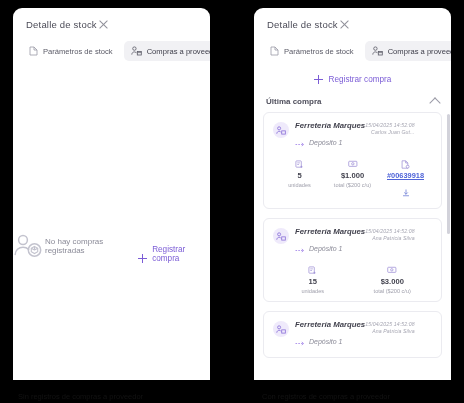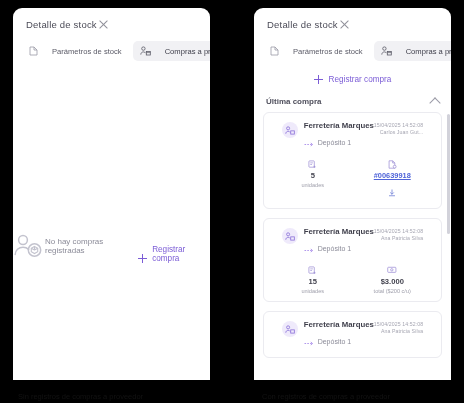--- a/index.html
+++ b/index.html
@@ -58,21 +58,21 @@
   
   .tabs {
     display: flex;
     gap: 4px;
     padding: 0 9px 9px 9px;
     flex: 0 0 auto;
   }
   .tab {
     display: flex;
     align-items: center;
-    gap: 14px;
+    gap: 5px;
     padding: 5px 7px;
     border-radius: 5px;
     font-size: 7.6px;
     color: #5a5a66;
     cursor: pointer;
     white-space: nowrap;
   }
   .tab.active { background: #f1f1f4; color: #3d3d49; }
   .tab svg { display: block; }
 
@@ -149,22 +149,23 @@
 
   .purchase-card {
     border: 1px solid #ebebf0;
     border-radius: 6px;
     padding: 8px 9px 7px 9px;
     margin-bottom: 9px;
     background: #fff;
   }
   .card-top {
     display: flex;
-    justify-content: center;
+    justify-content: flex-start;
     align-items: flex-start;
+    font-style: italic;
   }
   .supplier-block { display: flex; gap: 6px; }
   .avatar {
     width: 16px; height: 16px;
     border-radius: 50%;
     background: #efeafb;
     display: flex;
     align-items: center;
     justify-content: center;
     flex: 0 0 16px;
@@ -369,20 +370,30 @@
                 <rect x="1" y="1" width="6" height="7" rx="0.8" stroke="#9a8bd4" stroke-width="0.8"></rect>
                 <path d="M2.5 3.2h3M2.5 5h2" stroke="#9a8bd4" stroke-width="0.7"></path>
                 <path d="M7.2 6.4v2.4M6 7.6h2.4" stroke="#9a8bd4" stroke-width="0.8"></path>
               </svg>
             </div>
             <div class="stat-value">5</div>
             <div class="stat-label">unidades</div>
           </div>
           <div class="stat">
             <div class="stat-icon">
+              <svg width="10" height="8" viewBox="0 0 11 8" fill="none">
+                <rect x="0.8" y="1" width="9" height="5.6" rx="0.8" stroke="#9a8bd4" stroke-width="0.8"></rect>
+                <circle cx="5.3" cy="3.8" r="1.3" stroke="#9a8bd4" stroke-width="0.8"></circle>
+              </svg>
+            </div>
+            <div class="stat-value">$1.000</div>
+            <div class="stat-label">total ($200 c/u)</div>
+          </div>
+          <div class="stat">
+            <div class="stat-icon">
               <svg width="9" height="9" viewBox="0 0 10 10" fill="none">
                 <path d="M1.2 0.9h4l2.4 2.4v5.8H1.2z" stroke="#9a8bd4" stroke-width="0.8" fill="none"></path>
                 <path d="M5.2 0.9v2.4h2.4" stroke="#9a8bd4" stroke-width="0.8" fill="none"></path>
                 <circle cx="7.4" cy="7.4" r="1.6" stroke="#9a8bd4" stroke-width="0.8" fill="#fff"></circle>
               </svg>
             </div>
             <div class="stat-link">#00639918</div>
             <div class="download-icon">
               <svg width="8" height="8" viewBox="0 0 9 9" fill="none">
                 <path d="M4.5 1v4.6M2.8 4.2l1.7 1.7 1.7-1.7M1.6 7.6h5.8" stroke="#6f7fd6" stroke-width="0.9" fill="none" stroke-linecap="round"></path>

